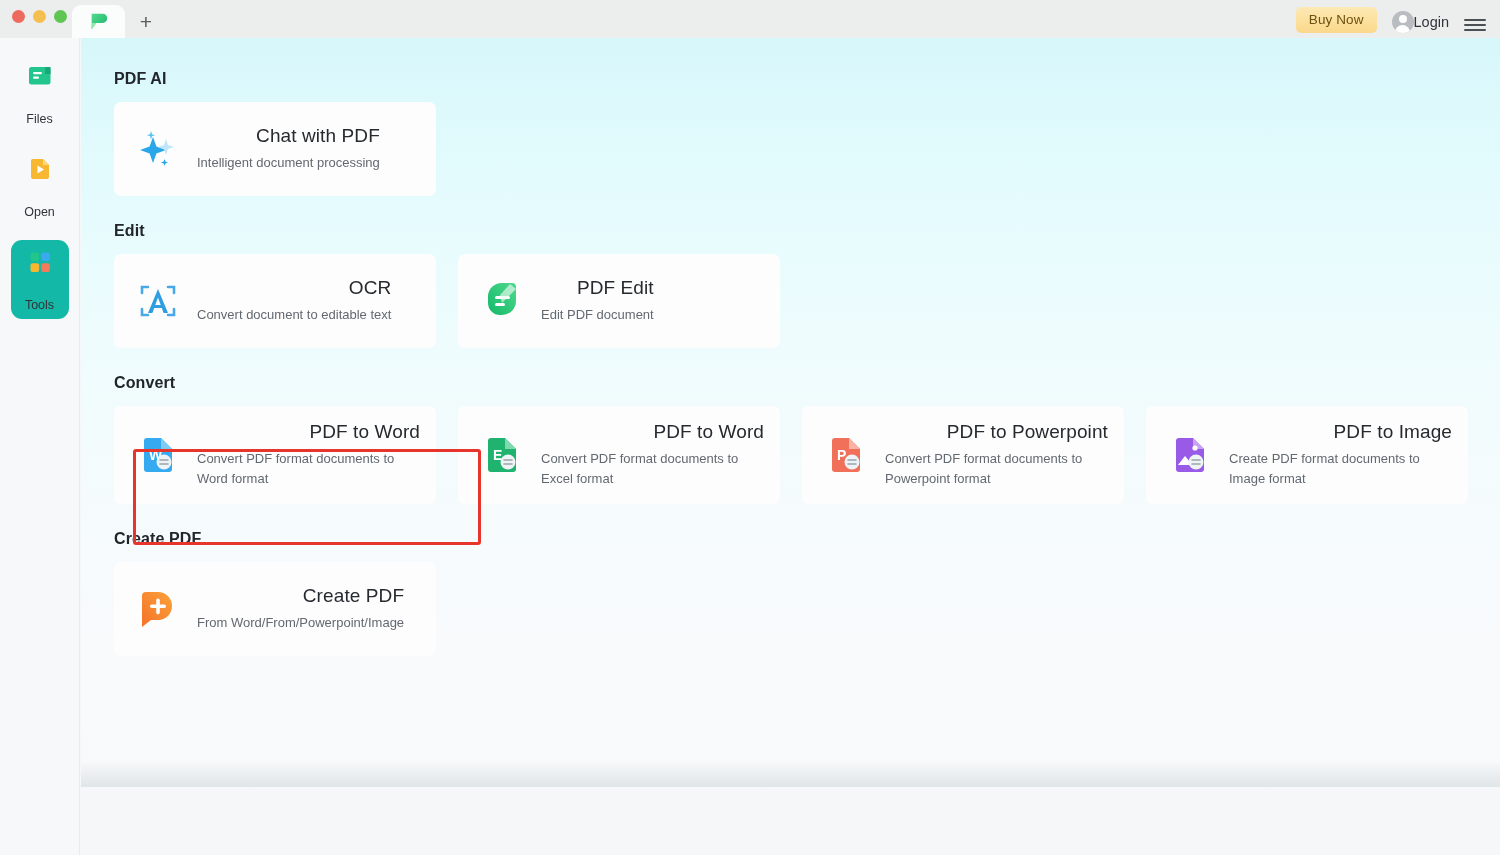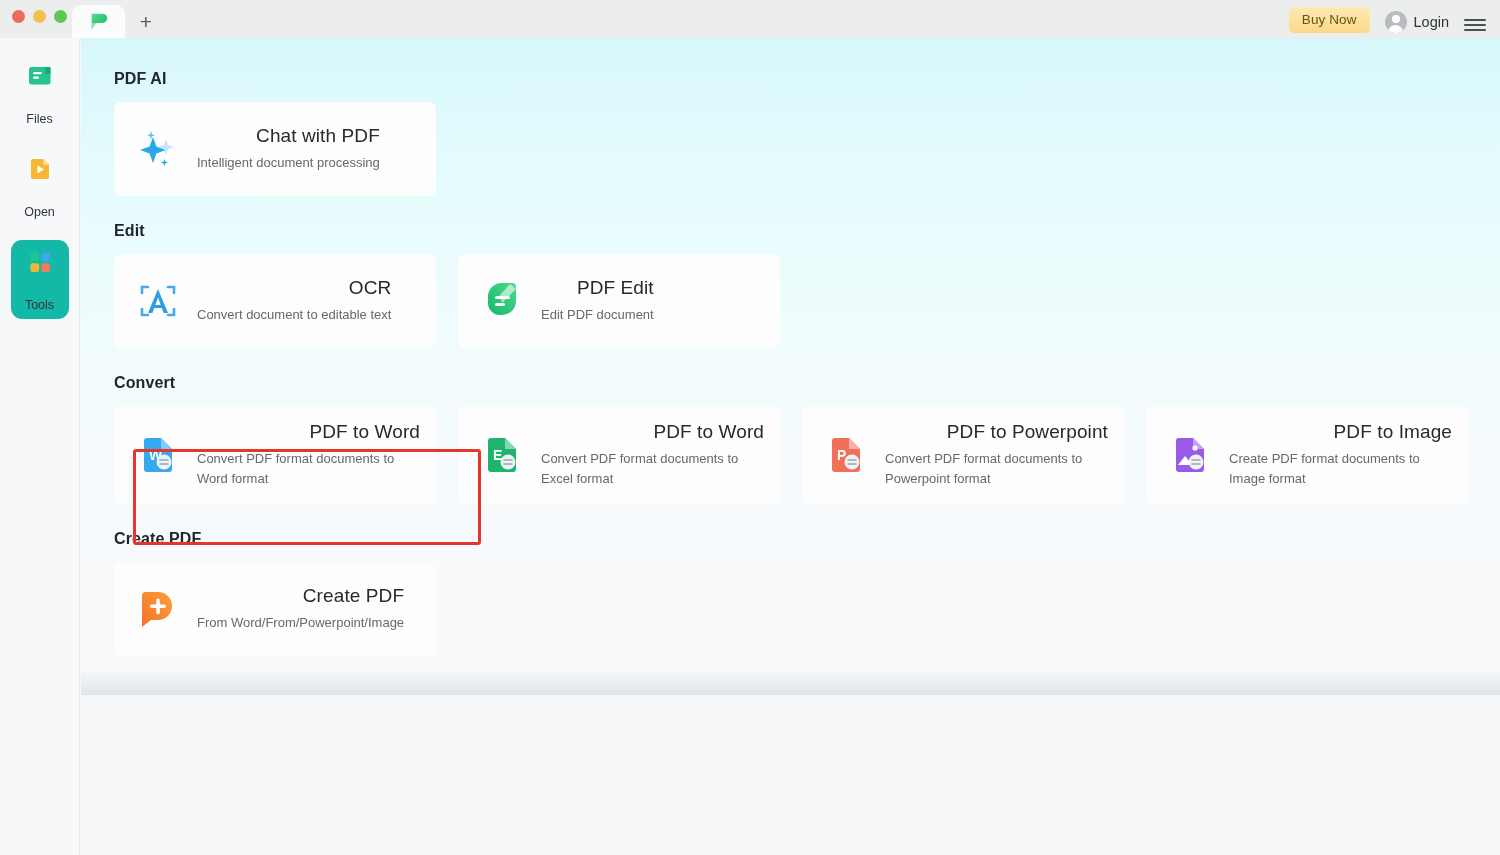--- a/index.html
+++ b/index.html
@@ -52,21 +52,21 @@
     display: flex; align-items: flex-end; gap: 15px; height: 28px;
   }
   .buynow {
     background: linear-gradient(180deg,#fde9b4 0%,#fbd88a 100%);
     color: #6d5112;
     font-size: 13.5px;
     border-radius: 5px;
     padding: 5px 13px 6px;
     letter-spacing: .1px;
   }
-  .login { display: flex; align-items: center; gap: 7px; }
+  .login { display: flex; align-items: center; }
   .avatar {
     width: 22px; height: 22px; border-radius: 50%;
     background: #b9bcc0; position: relative; overflow: hidden;
   }
   .avatar::before {
     content: ""; position: absolute; left: 7px; top: 4px;
     width: 8px; height: 8px; border-radius: 50%; background: #fff;
   }
   .avatar::after {
     content: ""; position: absolute; left: 3.5px; top: 14px;
@@ -90,21 +90,21 @@
     border-radius: 11px;
     display: flex; flex-direction: column; align-items: center; gap: 22px;
   }
   .nav-item.active { background: #14b8a6; }
   .nav-label { font-size: 12.5px; color: #30343a; }
   .nav-ico { width: 28px; height: 28px; display: block; }
 
   
   .main {
     position: absolute; left: 81px; top: 38px;
-    width: 1419px; height: 657px;
+    width: 1419px; height: 749px;
     background: linear-gradient(180deg, #d7f7fb 0%, #e3fbfd 18%, #effcfd 42%, #f5fbfd 62%, #f8fafc 80%, #f7f9fa 100%);
     overflow: hidden;
   }
   .content { padding: 32px 0 0 33px; }
 
   .section-title {
     font-size: 16px; font-weight: bold; color: #22262b;
     margin: 0 0 14px 0; letter-spacing: .1px;
   }
   .section { margin-bottom: 26px; }

